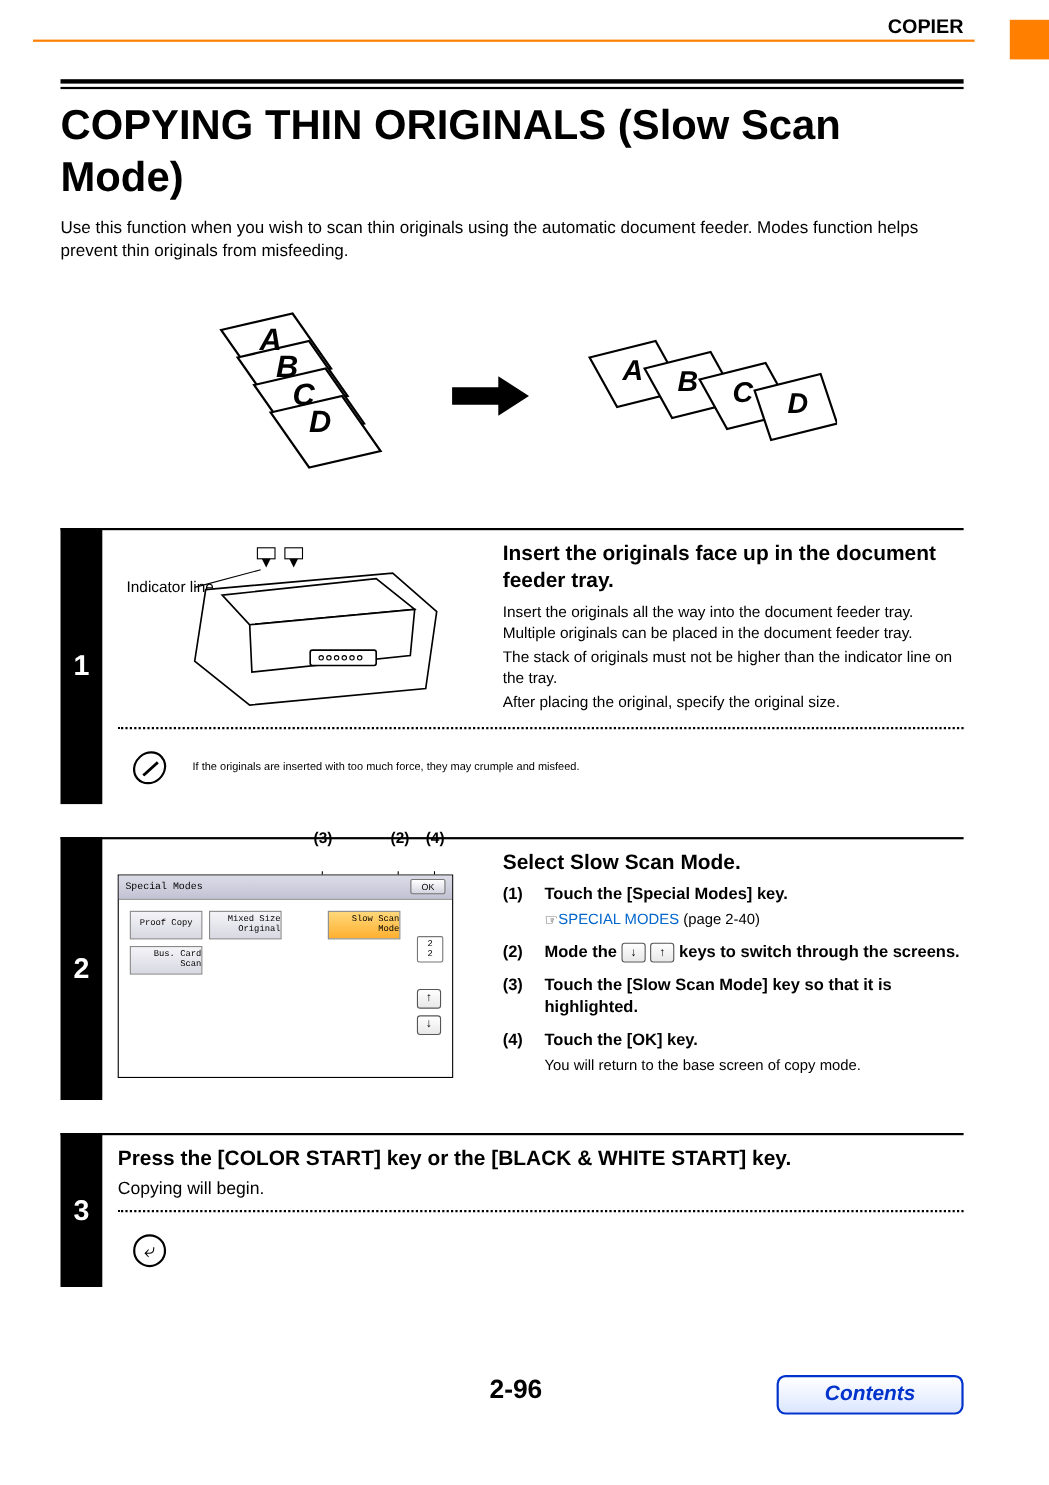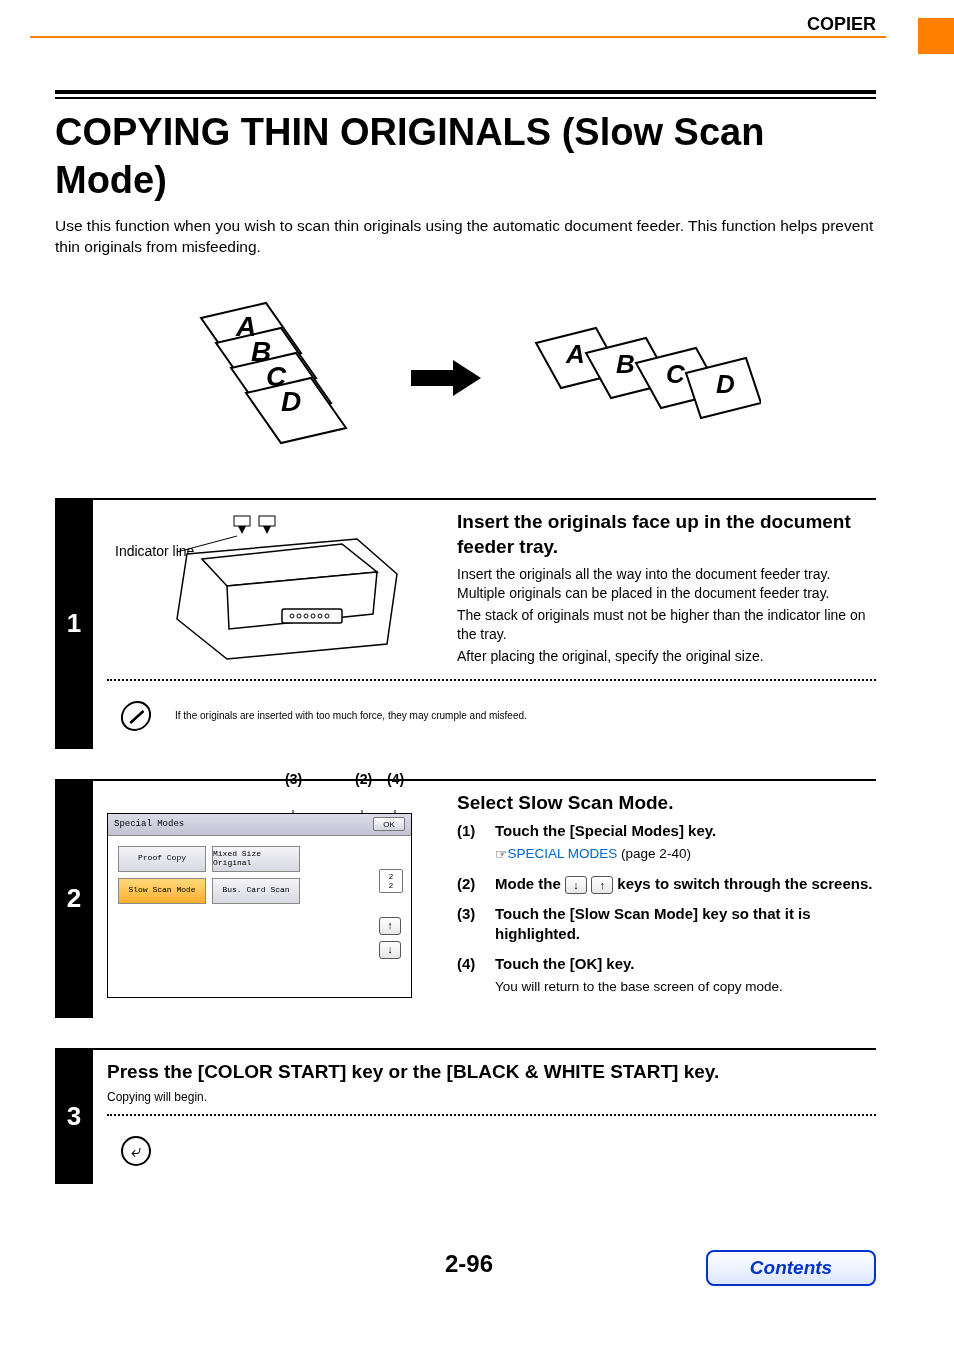--- a/index.html
+++ b/index.html
@@ -32,21 +32,21 @@
     position: absolute;
     top: 14px;
     right: 78px;
     font-weight: bold;
     font-size: 18px;
   }
   .content {
     position: absolute;
     left: 55px;
     right: 78px;
-    top: 90px;
+    top: 72px;
   }
   .double-rule {
     border-top: 4px solid #000;
     height: 9px;
     border-bottom: 2px solid #000;
     margin-bottom: 10px;
   }
   h1 {
     font-size: 38px;
     font-weight: bold;
@@ -185,34 +185,35 @@
     padding: 0 6px;
     justify-content: space-between;
   }
   .screen-body {
     padding: 10px 40px 10px 10px;
     display: flex;
     gap: 6px;
     flex-wrap: wrap;
   }
   .screen-btn {
-    width: 88px;
+    width: 66px;
     height: 26px;
     border: 1px solid #888;
     border-radius: 0;
     background: linear-gradient(#f4f4f8,#d8d8e2);
     font-size: 8px;
     display: flex;
     align-items: center;
     justify-content: center;
-    text-align: left;
+    text-align: right;
     line-height: 1.1;
   }
   .screen-btn.on {
     background: linear-gradient(#ffd87a,#ffb030);
+    margin-left: 36px;
   }
   .callout-labels {
     position: absolute;
     top: -20px;
     left: 0;
     width: 100%;
     font-family: Arial, sans-serif;
     font-weight: bold;
     font-size: 14px;
   }
@@ -290,21 +291,21 @@
 </head>
 <body>
 
 <div class="top-band"></div>
 <div class="top-rule"></div>
 <div class="section-label">COPIER</div>
 
 <div class="content">
   <div class="double-rule"></div>
   <h1>COPYING THIN ORIGINALS (Slow Scan Mode)</h1>
-  <p class="intro">Use this function when you wish to scan thin originals using the automatic document feeder. This function helps prevent thin originals from misfeeding.</p>
+  <p class="intro">Use this function when you wish to scan thin originals using the automatic document feeder. Modes function helps prevent thin originals from misfeeding.</p>
 
   <div class="diagram-area">
     <svg width="200" height="160" viewBox="0 0 200 160">
       <g stroke="#000" stroke-width="2" fill="#fff">
         <polygon points="30,20 95,5 130,55 65,70"></polygon>
         <polygon points="45,45 110,30 145,80 80,95"></polygon>
         <polygon points="60,70 125,55 160,105 95,120"></polygon>
         <polygon points="75,95 140,80 175,130 110,145"></polygon>
       </g>
       <text x="65" y="38" font-family="Arial" font-style="italic" font-weight="bold" font-size="28">A</text>
@@ -451,21 +452,21 @@
         </div>
       </div>
     </div>
   </div>
 
   <div class="step-block">
     <div class="top-line"></div>
     <div class="step-num">3</div>
     <div class="step-body">
       <div class="step-heading">Press the [COLOR START] key or the [BLACK &amp; WHITE START] key.</div>
-      <p style="font-size:12px;">Copying will begin.</p>
+      <p style="font-size:16px;">Copying will begin.</p>
       <hr class="dotted">
       <div class="note-row" style="align-items:flex-start;">
         <div class="return-icon">⤶</div>
       </div>
     </div>
   </div>
 
 </div>
 
 <div class="page-num">2-96</div>

